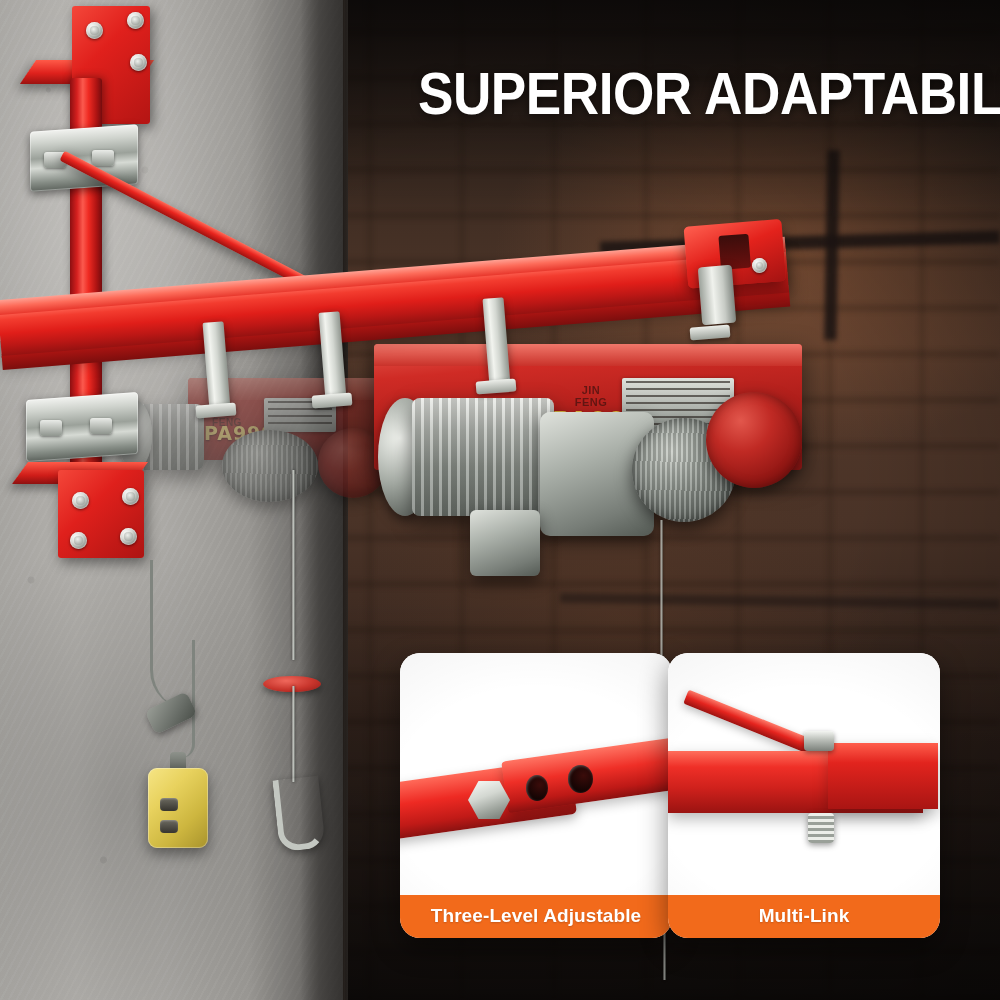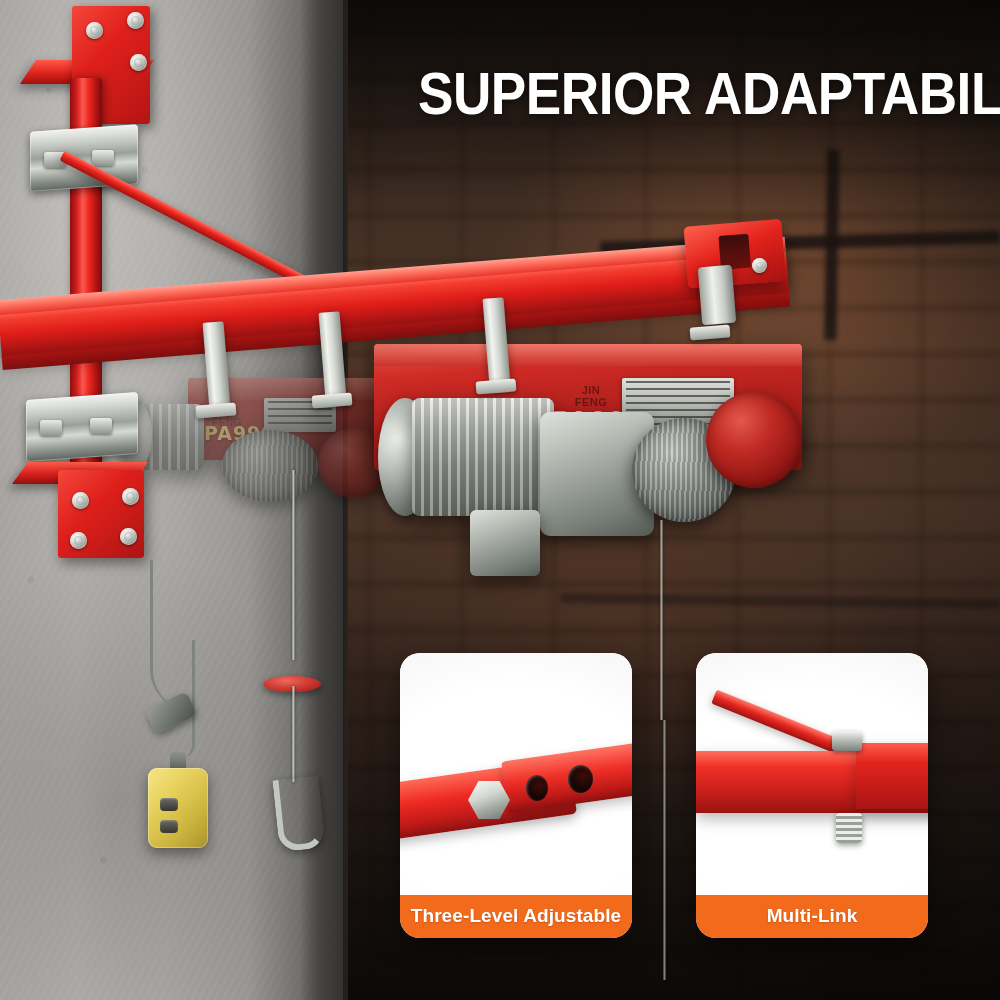--- a/index.html
+++ b/index.html
@@ -310,27 +310,27 @@
     transform:rotate(-26deg);
     box-shadow:0 3px 7px rgba(0,0,0,.42);
   }
   .cord{
     position:absolute;border-left:3px solid #7f847e;
     border-radius:0 0 0 40px;
   }
 
   
   .inset{
-    position:absolute;bottom:62px;width:232px;height:285px;
+    position:absolute;bottom:62px;width:272px;height:285px;
     background:#fff;border-radius:20px;overflow:hidden;
     box-shadow:0 10px 28px rgba(0,0,0,.45);
     display:flex;flex-direction:column;
   }
   .inset-left{left:400px;}
-  .inset-right{left:696px;}
+  .inset-right{left:668px;}
   .inset-photo{position:relative;flex:1;background:#fff;overflow:hidden;}
   .inset-cap{
     background:#f26a1b;color:#fff;text-align:center;
     font-weight:700;font-size:19px;line-height:1.22;
     padding:9px 6px 11px;letter-spacing:.1px;
     text-shadow:0 1px 2px rgba(0,0,0,.18);
   }
 
   
   .tube-outer{

